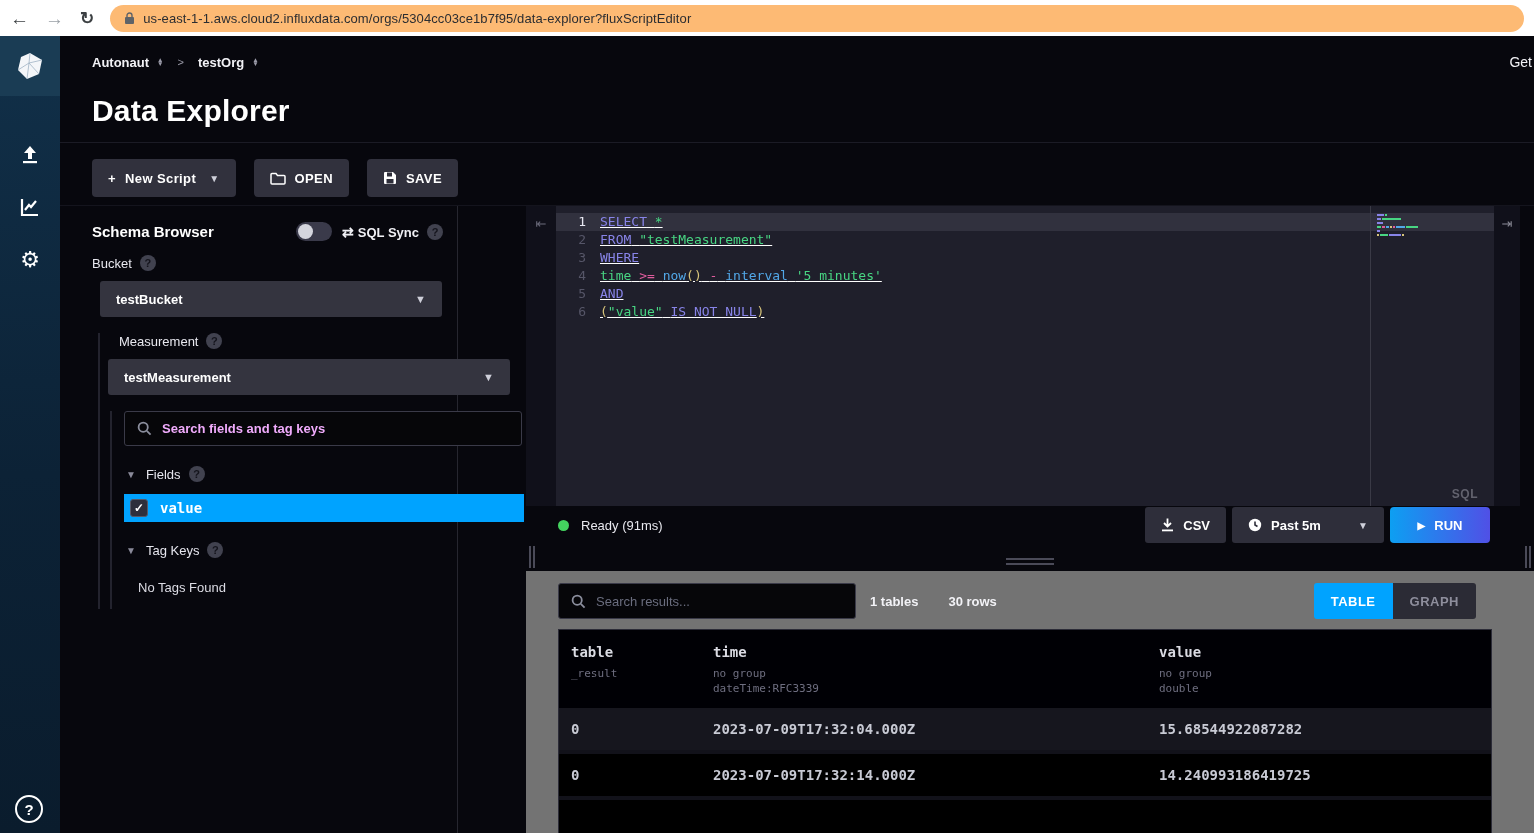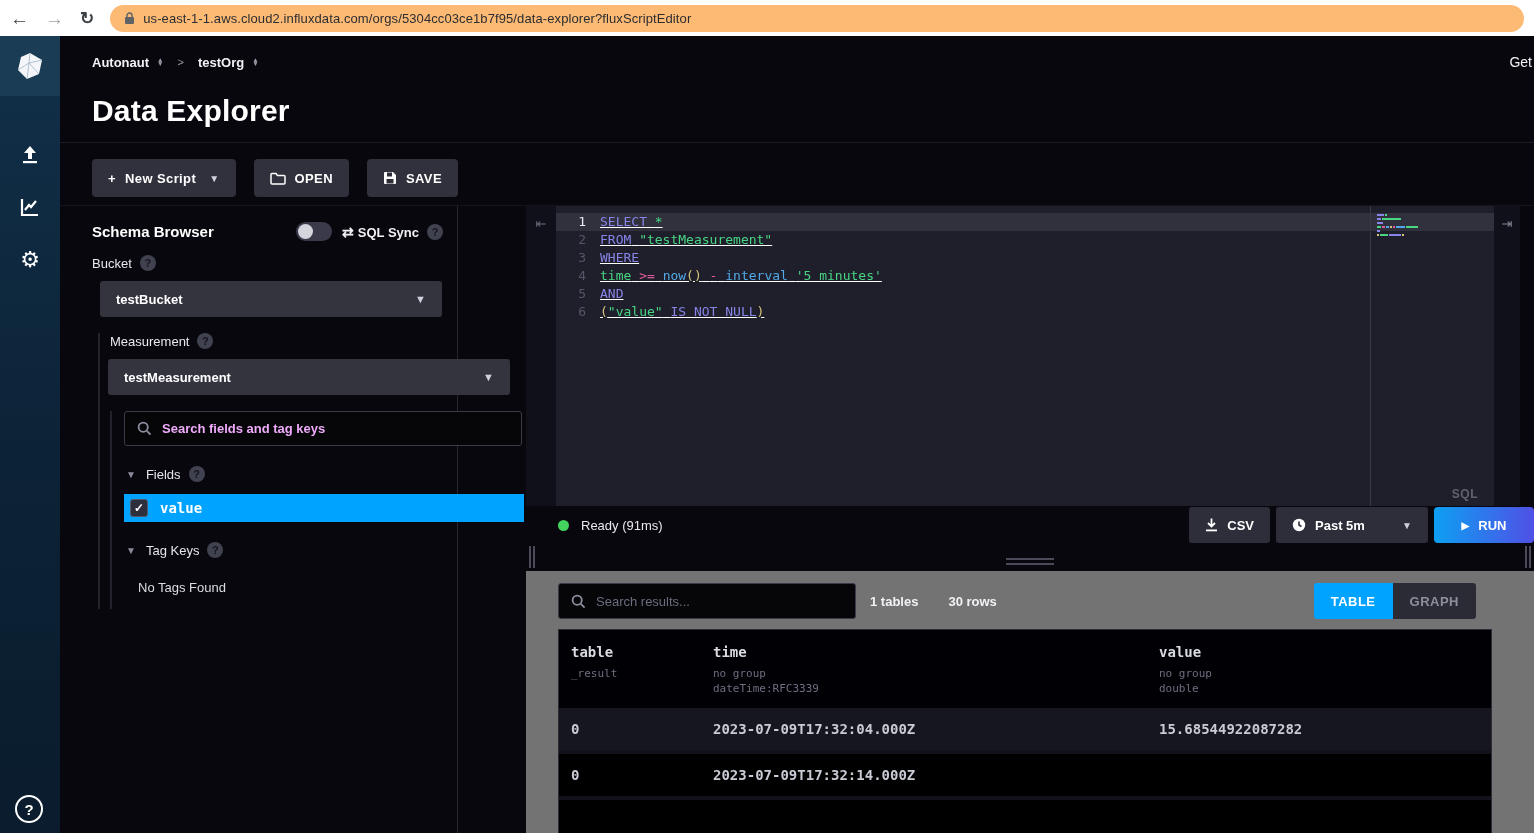--- a/index.html
+++ b/index.html
@@ -55,21 +55,21 @@
   .toggle .knob { position:absolute; left:2px; top:2px; width:15px; height:15px; background:#d4d5dd; border-radius:50%; }
   .sync-label { margin-left:10px; font-size:13px; font-weight:bold; color:#f0f0f5; }
   .sync-arrows { font-size:14px; margin-right:4px; color:#f0f0f5; }
   .qmark { display:inline-flex; width:16px; height:16px; background:#41424f; color:#14141c; border-radius:50%;
     font-size:11px; font-weight:bold; align-items:center; justify-content:center; margin-left:8px; flex:none; }
   .field-label-row { display:flex; align-items:center; padding:14px 0 0 32px; font-size:13px; color:#e8e8ef; }
   .dropdown { margin:10px 15px 0 40px; height:36px; background:#34343f; border-radius:3px; display:flex;
     align-items:center; padding:0 16px; font-size:13px; font-weight:bold; color:#fff; }
   .dropdown .caret { margin-left:auto; font-size:11px; color:#cfd0da; }
   .m-wrap { margin-left:38px; border-left:2px solid #23232e; }
-  .m-wrap .field-label-row { padding-left:10px; }
+  .m-wrap .field-label-row { padding-left:19px; }
   .m-wrap .dropdown { margin-left:8px; width:402px; }
   .inner { margin:16px 0 0 10px; border-left:2px solid #23232e; padding-bottom:14px; }
   .search-box { margin-left:12px; width:398px; height:35px; border:1px solid #3a3a48; border-radius:3px;
     display:flex; align-items:center; padding:0 12px; gap:10px; background:#060609; }
   .search-box .ph { font-size:13px; font-weight:bold; color:#f0abfc; }
   .tree-row { display:flex; align-items:center; padding:20px 0 0 14px; font-size:13px; color:#e6e6ee; }
   .tree-caret { color:#8a8a9a; font-size:10px; margin-right:10px; }
   .value-row { margin:12px 0 0 12px; width:400px; height:28px; background:#00a3ff; display:flex; align-items:center;
     padding:0 6px; gap:12px; }
   .checkbox { width:18px; height:18px; background:#2e2f3c; border:1px solid #565969; border-radius:3px;
@@ -100,21 +100,21 @@
   .expand-strip { position:absolute; right:0; top:0; width:26px; height:100%; background:#10101a;
     color:#8a8a96; font-size:13px; text-align:center; padding-top:10px; }
   .sql-label { position:absolute; right:42px; bottom:5px; font-size:12px; font-weight:bold; color:#62626e; letter-spacing:.5px; }
 
   
   .statusbar { position:absolute; left:0; top:300px; right:0; height:38px; display:flex; align-items:center; padding-left:32px; }
   .status-dot { width:11px; height:11px; border-radius:50%; background:#44d35f; margin-right:12px; }
   .status-text { font-size:13px; color:#e8e8ee; }
   .sb-btn { background:#2e2e3a; color:#fff; font-weight:bold; font-size:13px; border-radius:3px; height:36px;
     display:flex; align-items:center; padding:0 16px; gap:9px; }
-  .sb-group { margin-left:auto; display:flex; gap:6px; }
+  .sb-group { margin-left:auto; display:flex; gap:6px; margin-right:44px; }
   .timerange { width:152px; }
   .timerange .caret { margin-left:auto; font-size:10px; color:#cfd0da; }
   .run-btn { width:100px; background:linear-gradient(90deg,#0d9ff2,#5050e6); justify-content:center; border-radius:4px; }
   .run-btn .play { font-size:10px; }
 
   
   .hdivider { position:absolute; left:0; top:338px; right:0; height:27px; }
   .h-handle { position:absolute; left:50%; top:14px; width:48px; margin-left:-24px; }
   .h-handle div { height:2px; background:#4a4a58; margin-bottom:3px; }
   .v-handle { position:absolute; top:2px; display:flex; gap:2px; }
@@ -455,20 +455,21 @@
             </div>
           <div class="rt-body" id="rt-body">
               <div class="rt-row odd">
                 <div>0</div>
                 <div>2023-07-09T17:32:04.000Z</div>
                 <div>15.68544922087282</div>
               </div>
               <div class="rt-row even">
                 <div>0</div>
                 <div>2023-07-09T17:32:14.000Z</div>
+                <div>14.240993186419725</div>
               </div>
               <div class="rt-filler"></div>
             </div>
         </div>
       </div>
 
     </section>
   </div>
 </div>
 

